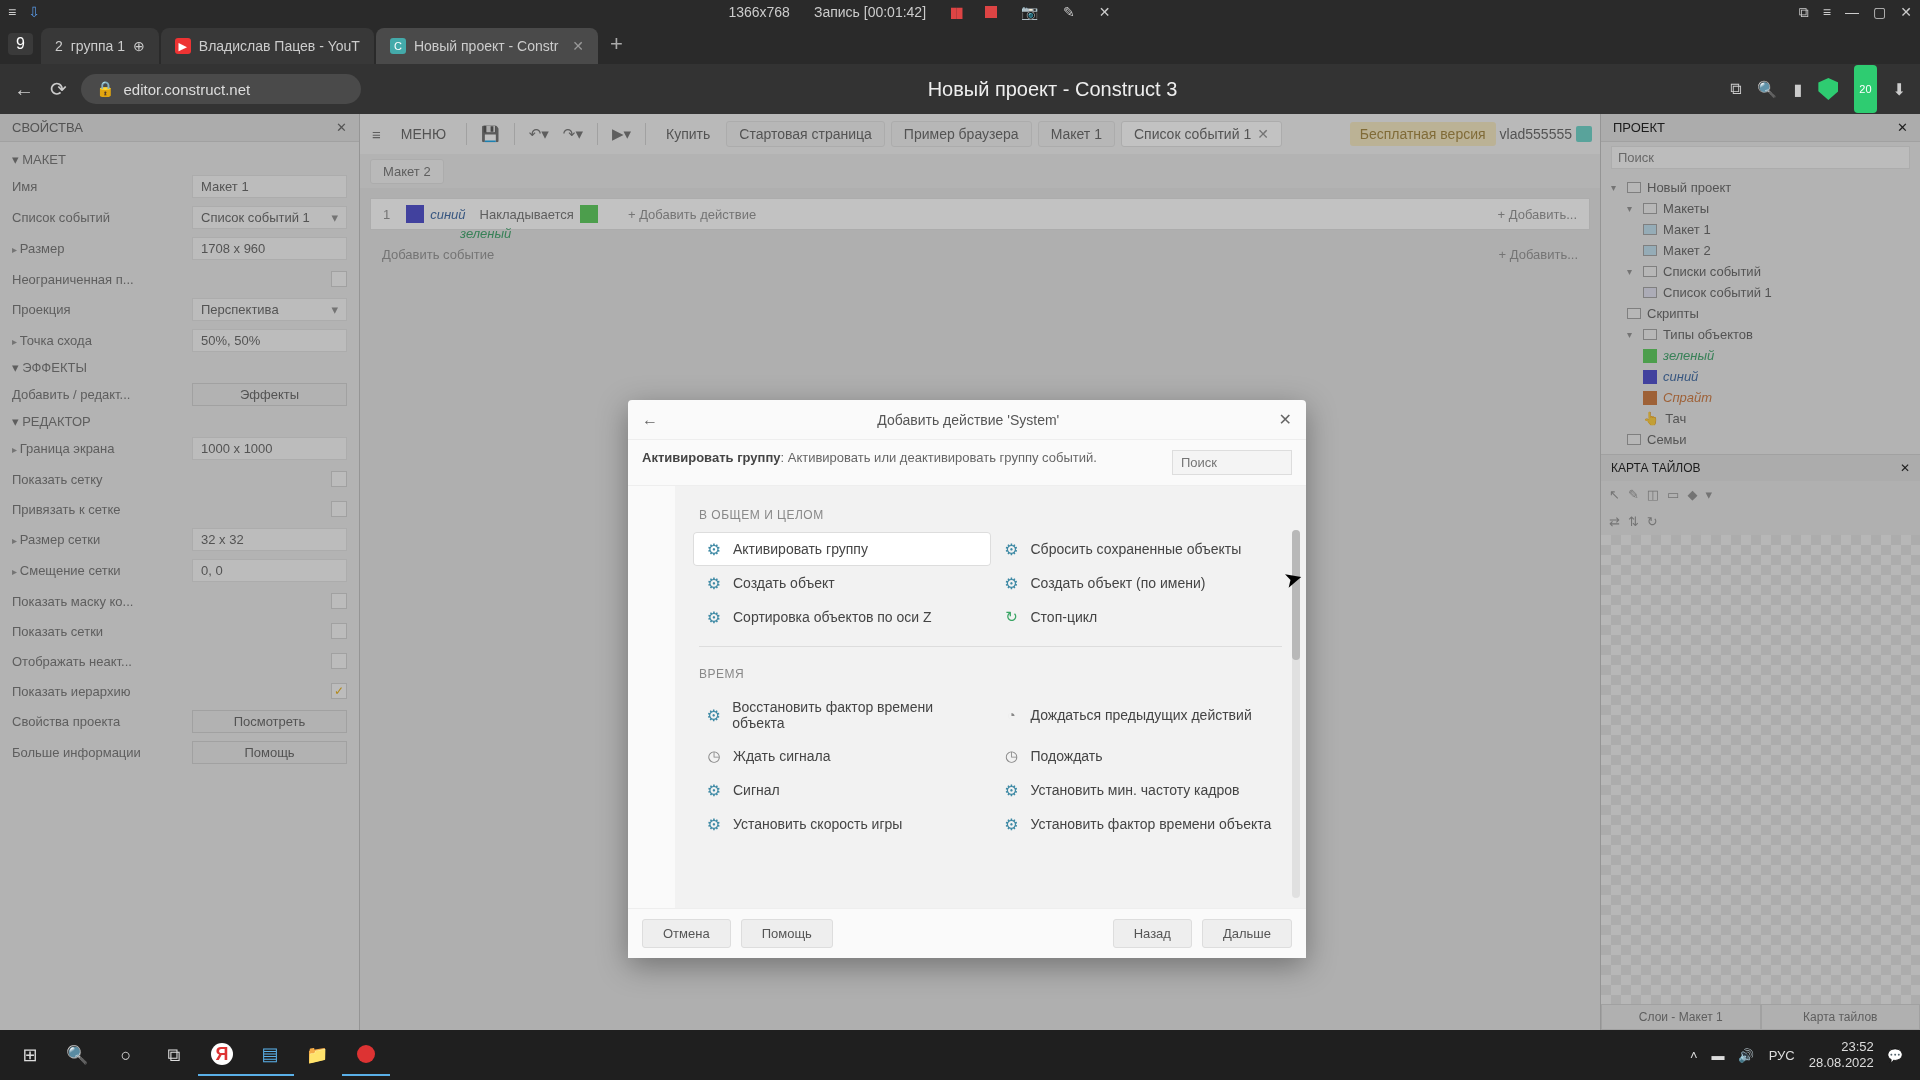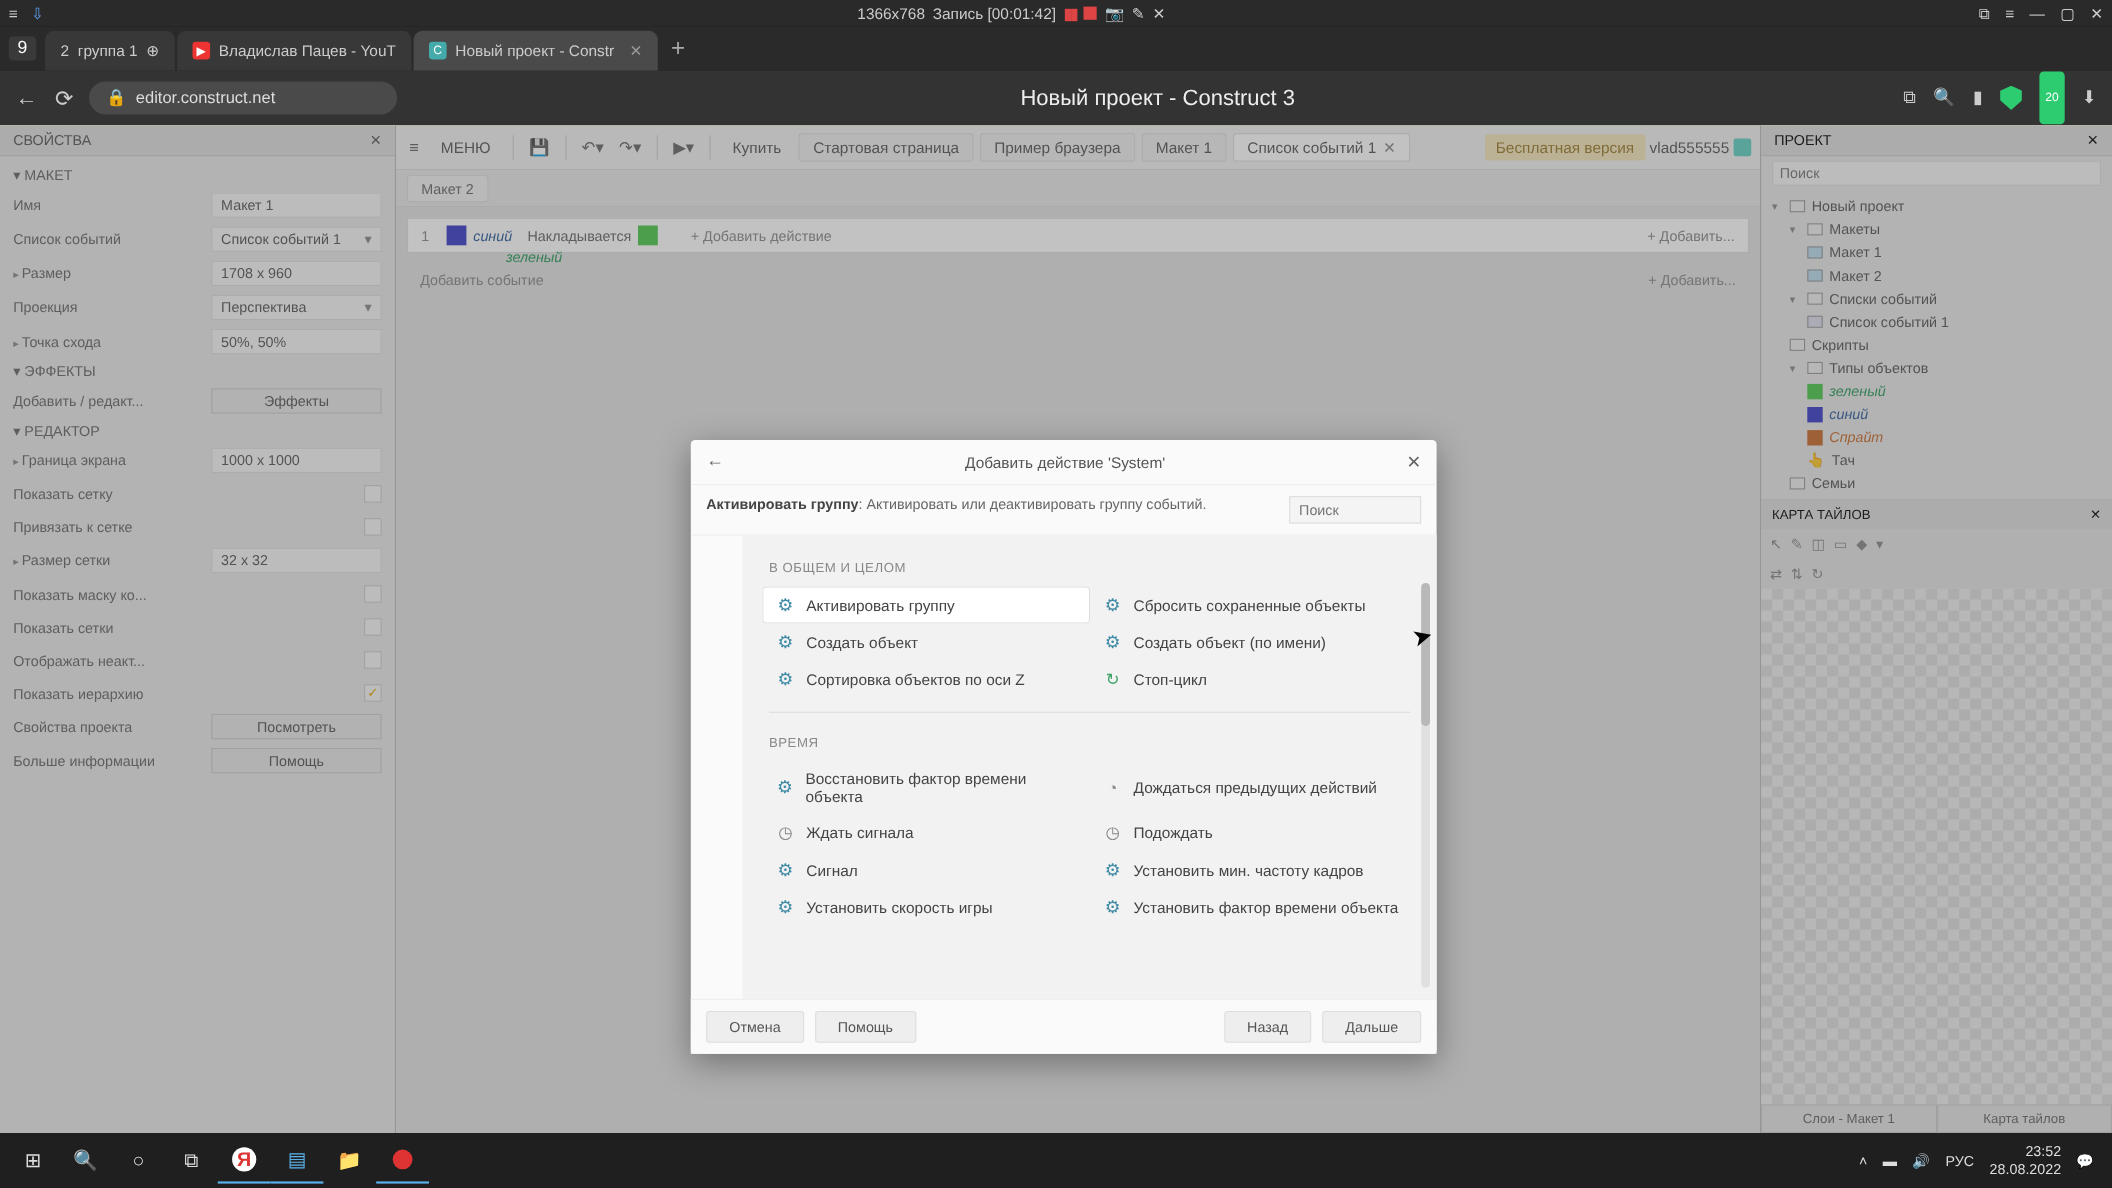--- a/index.html
+++ b/index.html
@@ -1,21 +1,21 @@
 <!DOCTYPE html>
 <html><head>
 <meta charset="utf-8">
 <style>
 * { margin: 0; padding: 0; box-sizing: border-box; font-family: Arial, sans-serif; }
 body { background: #1a1a1a; width: 1920px; height: 1080px; overflow: hidden; position: relative; }
 
 
 .os-bar { background: #2a2a2a; height: 24px; display: flex; align-items: center; padding: 0 8px; color: #ccc; font-size: 14px; }
 .os-bar-left { display: flex; align-items: center; gap: 12px; }
-.os-bar-center { flex: 1; display: flex; justify-content: center; align-items: center; gap: 7px; }
+.os-bar-center { flex: 1; display: flex; justify-content: center; align-items: center; gap: 24px; }
 .os-bar-right { display: flex; align-items: center; gap: 14px; }
 .os-badge { background: #3a3a3a; padding: 2px 8px; border-radius: 4px; color: #fff; }
 .rec-square { width: 12px; height: 12px; background: #d44; display: inline-block; }
 .rec-pause { color: #d44; font-weight: bold; letter-spacing: -2px; }
 
 
 .browser-tabs { background: #2a2a2a; height: 40px; display: flex; align-items: center; padding: 0 8px; }
 .tab { background: #383838; color: #ccc; padding: 8px 14px; border-radius: 8px 8px 0 0; margin-right: 2px; display: flex; align-items: center; gap: 8px; font-size: 14px; height: 36px; margin-top: 4px; max-width: 260px; }
 .tab.active { background: #4a4a4a; }
 .tab-icon { width: 16px; height: 16px; border-radius: 3px; display: inline-flex; align-items: center; justify-content: center; font-size: 11px; color: #fff; }
@@ -220,20 +220,24 @@
         </div>
       <div class="prop-row">
           <span class="prop-label">Список событий</span>
           <span class="prop-value dropdown">Список событий 1</span>
         </div>
       <div class="prop-row">
           <span class="prop-label indent">Размер</span>
           <span class="prop-value">1708 x 960</span>
         </div>
       <div class="prop-row">
+          <span class="prop-label">Неограниченная п...</span>
+          <span class="prop-check"></span>
+        </div>
+      <div class="prop-row">
           <span class="prop-label">Проекция</span>
           <span class="prop-value dropdown">Перспектива</span>
         </div>
       <div class="prop-row">
           <span class="prop-label indent">Точка схода</span>
           <span class="prop-value">50%, 50%</span>
         </div>
 
       <div class="prop-section-title">▾ <span>ЭФФЕКТЫ</span></div>
       <div class="prop-row">
@@ -250,20 +254,24 @@
           <span class="prop-label">Показать сетку</span>
           <span class="prop-check"></span>
         </div>
       <div class="prop-row">
           <span class="prop-label">Привязать к сетке</span>
           <span class="prop-check"></span>
         </div>
       <div class="prop-row">
           <span class="prop-label indent">Размер сетки</span>
           <span class="prop-value">32 x 32</span>
+        </div>
+      <div class="prop-row">
+          <span class="prop-label indent">Смещение сетки</span>
+          <span class="prop-value">0, 0</span>
         </div>
       <div class="prop-row">
           <span class="prop-label">Показать маску ко...</span>
           <span class="prop-check"></span>
         </div>
       <div class="prop-row">
           <span class="prop-label">Показать сетки</span>
           <span class="prop-check"></span>
         </div>
       <div class="prop-row">

